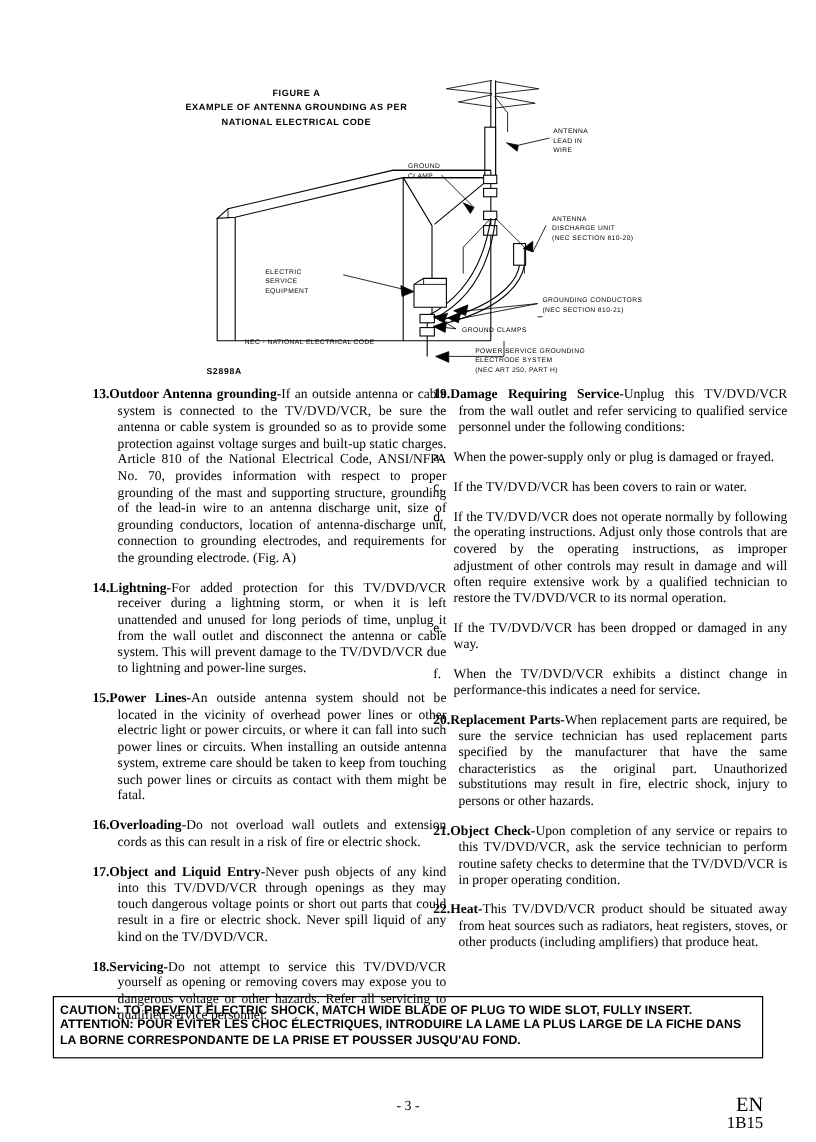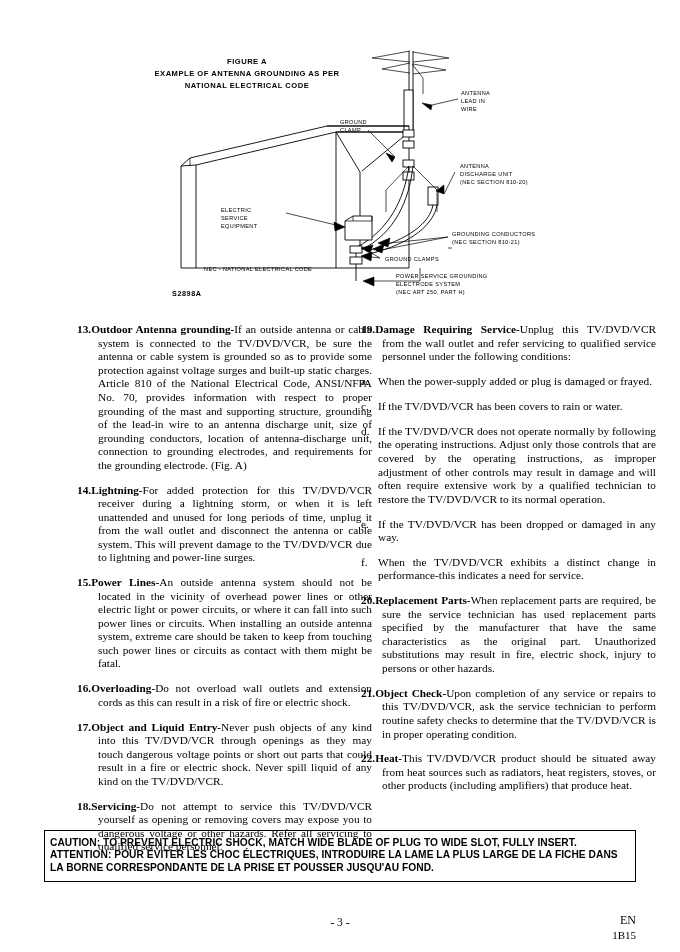--- a/index.html
+++ b/index.html
@@ -13,21 +13,21 @@
     position: relative;
     font-family: "Liberation Serif", serif;
     color: #000000;
     overflow: hidden;
   }
 
   
   #figure-area {
     position: absolute;
     left: 0;
-    top: 0;
+    top: 16px;
     width: 680px;
     height: 305px;
     text-align: right;
   }
   #figure-svg {
     position: absolute;
     left: 0;
     top: 0;
   }
   .fig-title {
@@ -133,29 +133,29 @@
     top: 0;
     width: 680px;
     text-align: center;
     font-size: 11.5px;
   }
   #footer-region {
     position: absolute;
     right: 44px;
     top: -2px;
     text-align: right;
-    font-size: 12px;
+    font-size: 17px;
     line-height: 13px;
   }
   #footer-code {
     position: absolute;
     right: 44px;
     top: 13px;
     text-align: center;
-    font-size: 11px;
+    font-size: 14px;
     font-family: "Liberation Serif", serif;
   }
 </style>
 </head>
 <body>
 
 <div id="figure-area">
   <svg id="figure-svg" width="680" height="305" viewBox="0 0 680 305">
 
     <text class="fig-title" x="247" y="64">FIGURE A</text>
@@ -313,21 +313,21 @@
       <span class="num">18.</span><span class="ttl">Servicing-</span><span>Do not attempt to service this TV/DVD/VCR yourself as opening or removing covers may expose you to dangerous voltage or other hazards. Refer all servicing to qualified service personnel.</span>
     </p>
   </div>
 
   <div class="col" id="col-right">
     <p class="item">
       <span class="num">19.</span><span class="ttl">Damage Requiring Service-</span><span>Unplug this TV/DVD/VCR from the wall outlet and refer servicing to qualified service personnel under the following conditions:</span>
     </p>
 
     <p class="sub">
-      <span class="lt">a.</span><span>When the power-supply added or plug is damaged or frayed.</span>
+      <span class="lt">a.</span><span>When the power-supply only or plug is damaged or frayed.</span>
     </p>
     <p class="sub">
       <span class="lt">c.</span><span>If the TV/DVD/VCR has been covers to rain or water.</span>
     </p>
     <p class="sub">
       <span class="lt">d.</span><span>If the TV/DVD/VCR does not operate normally by following the operating instructions. Adjust only those controls that are covered by the operating instructions, as improper adjustment of other controls may result in damage and will often require extensive work by a qualified technician to restore the TV/DVD/VCR to its normal operation.</span>
     </p>
     <p class="sub">
       <span class="lt">e.</span><span>If the TV/DVD/VCR has been dropped or damaged in any way.</span>
     </p>

